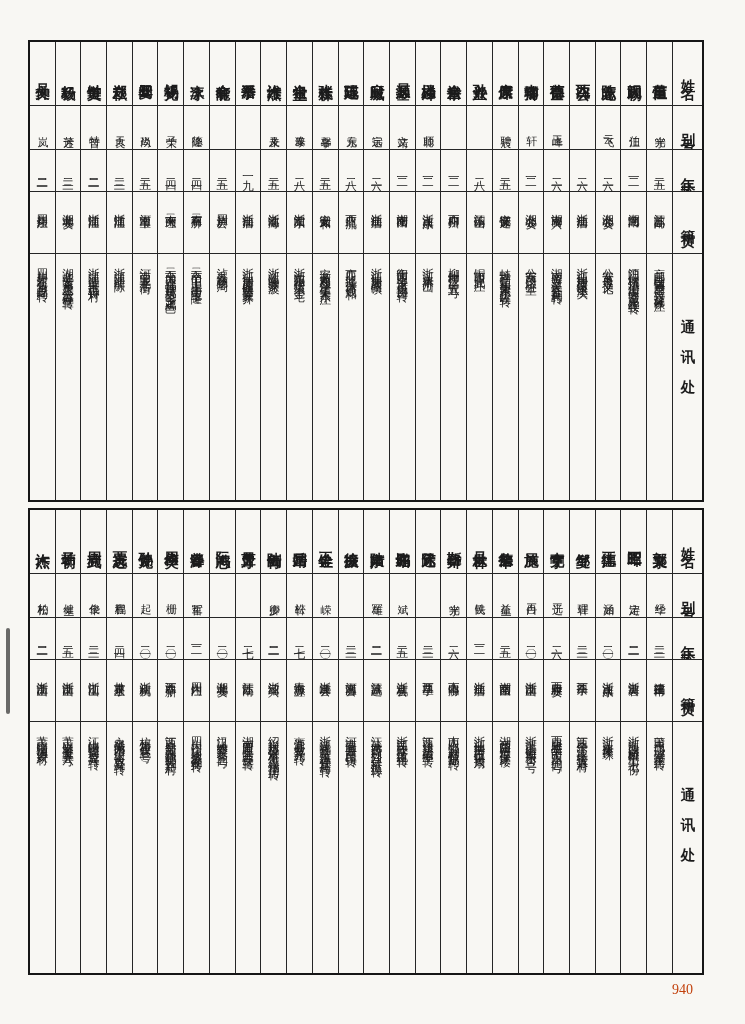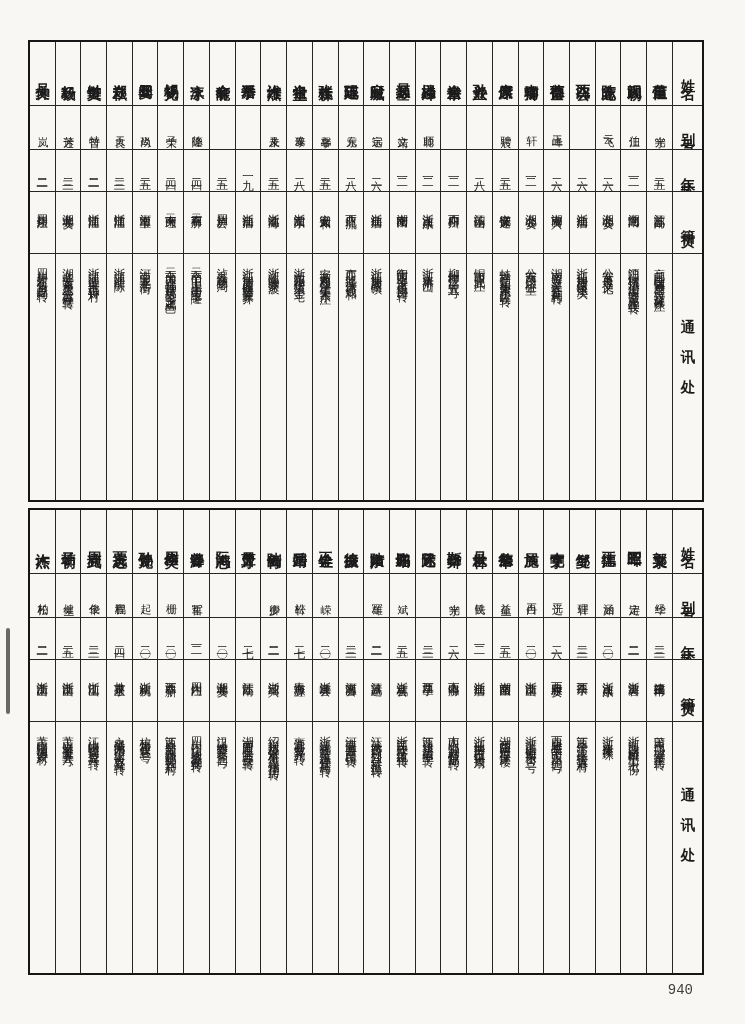--- a/index.html
+++ b/index.html
@@ -53,22 +53,22 @@
   .t-age    { font-size: 11.5px; letter-spacing: 1px; }
   .t-origin { font-size: 11.5px; height: 36px; letter-spacing: 1px; }
   .t-address{ font-size: 11.5px; letter-spacing: 2.5px; max-height: 246px; }
   
   .h-cell { font-weight: bold; }
   .h-cell .vtxt { font-size: 14.5px; letter-spacing: 6px; }
   .h-cell.r-address .vtxt { letter-spacing: 30px; padding-top: 48px; }
   .h-cell.r-address { align-items: flex-start; }
   .page-number {
     position: absolute; right: 52px; bottom: 26px;
-    font-family: Liberation Mono, monospace;
-    font-size: 14px; color: #404040; margin-left: 24px;
+    font-family: Liberation Serif, serif;
+    font-size: 14px; color: #c2410c; margin-left: 24px;
   }
 </style>
 </head>
 <body>
 
 <div class="page-edge-mark"></div>
 
 <div id="table-top" class="dir-table">
     <div class="col header-col">
       <div class="cell r-name h-cell">

